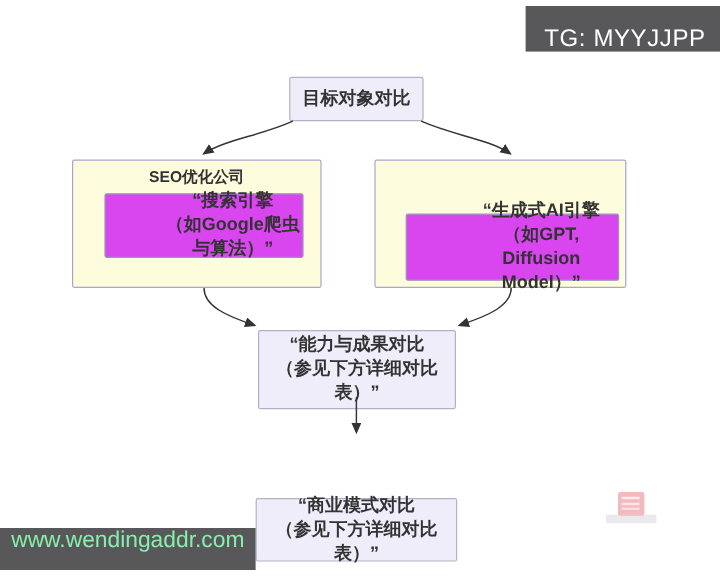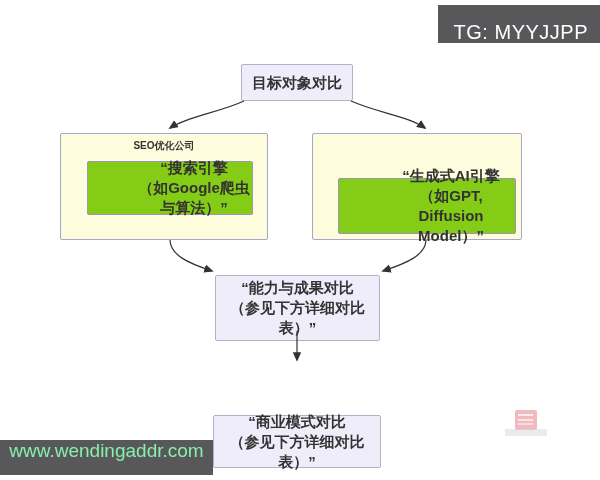--- a/index.html
+++ b/index.html
@@ -32,24 +32,24 @@
   .node-merge{left:215px;top:275px;width:165px;height:66px;}
   .node-bottom{left:213px;top:367px;width:168px;height:53px;margin-top:48px;}
   .group{
     position:absolute;box-sizing:border-box;
     background:#fdfcdc;border:1px solid #aaa5cd;border-radius:2px;
   }
   .group-left{left:60px;top:133px;width:208px;height:107px;}
   .group-right{left:312px;top:133px;width:210px;height:107px;}
   .group-title{
     position:absolute;top:5px;left:0;width:100%;text-align:center;
-    font-size:10px;font-weight:bold;
+    font-size:13px;font-weight:bold;
   }
   .group .inner{
-    position:absolute;background:#84cc16;border:1px solid #9b95ba;padding-left:48px;
+    position:absolute;background:#d946ef;border:1px solid #9b95ba;padding-left:48px;
   }
   .group-left .inner{left:26px;top:27px;width:166px;height:54px;}
   .group-right .inner{left:25px;top:25px;width:178px;height:56px;}
   
   svg.arrows{position:absolute;left:0;top:0;pointer-events:none;}
   
   .wm{position:absolute;left:505px;top:410px;width:42px;height:27px;opacity:.55;}
   .wm .stamp{
     position:absolute;left:10px;top:0;width:22px;height:20px;
     background:rgba(224,88,98,.75);border-radius:2px;

